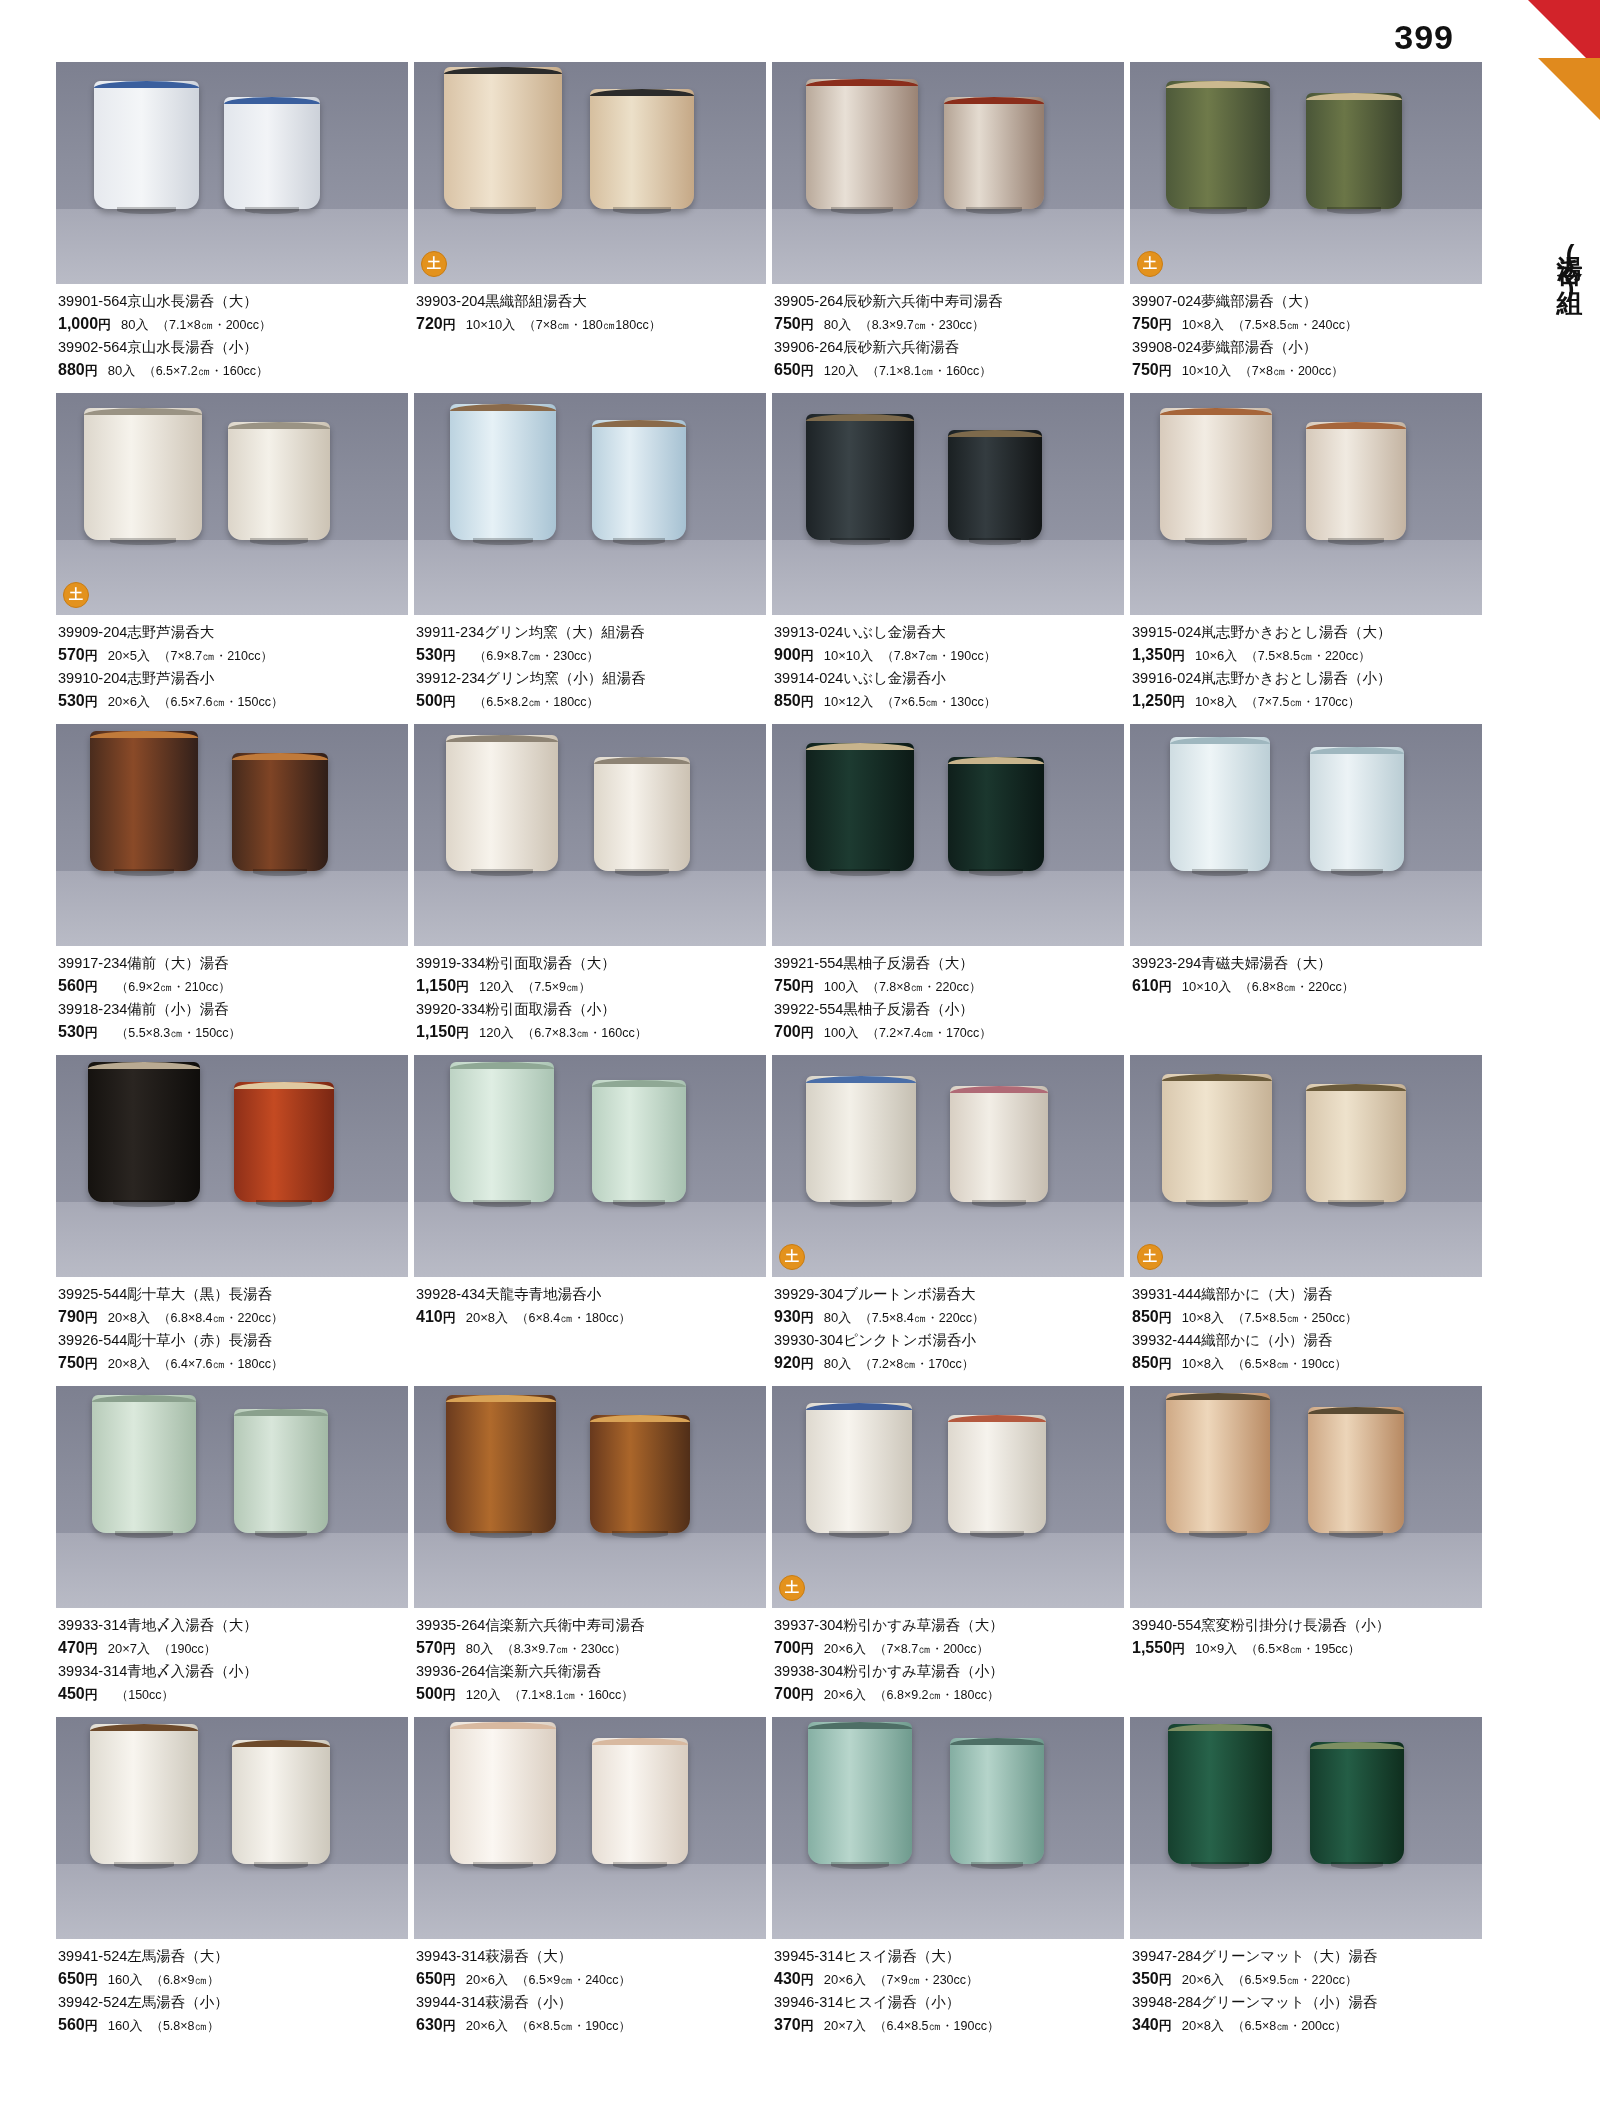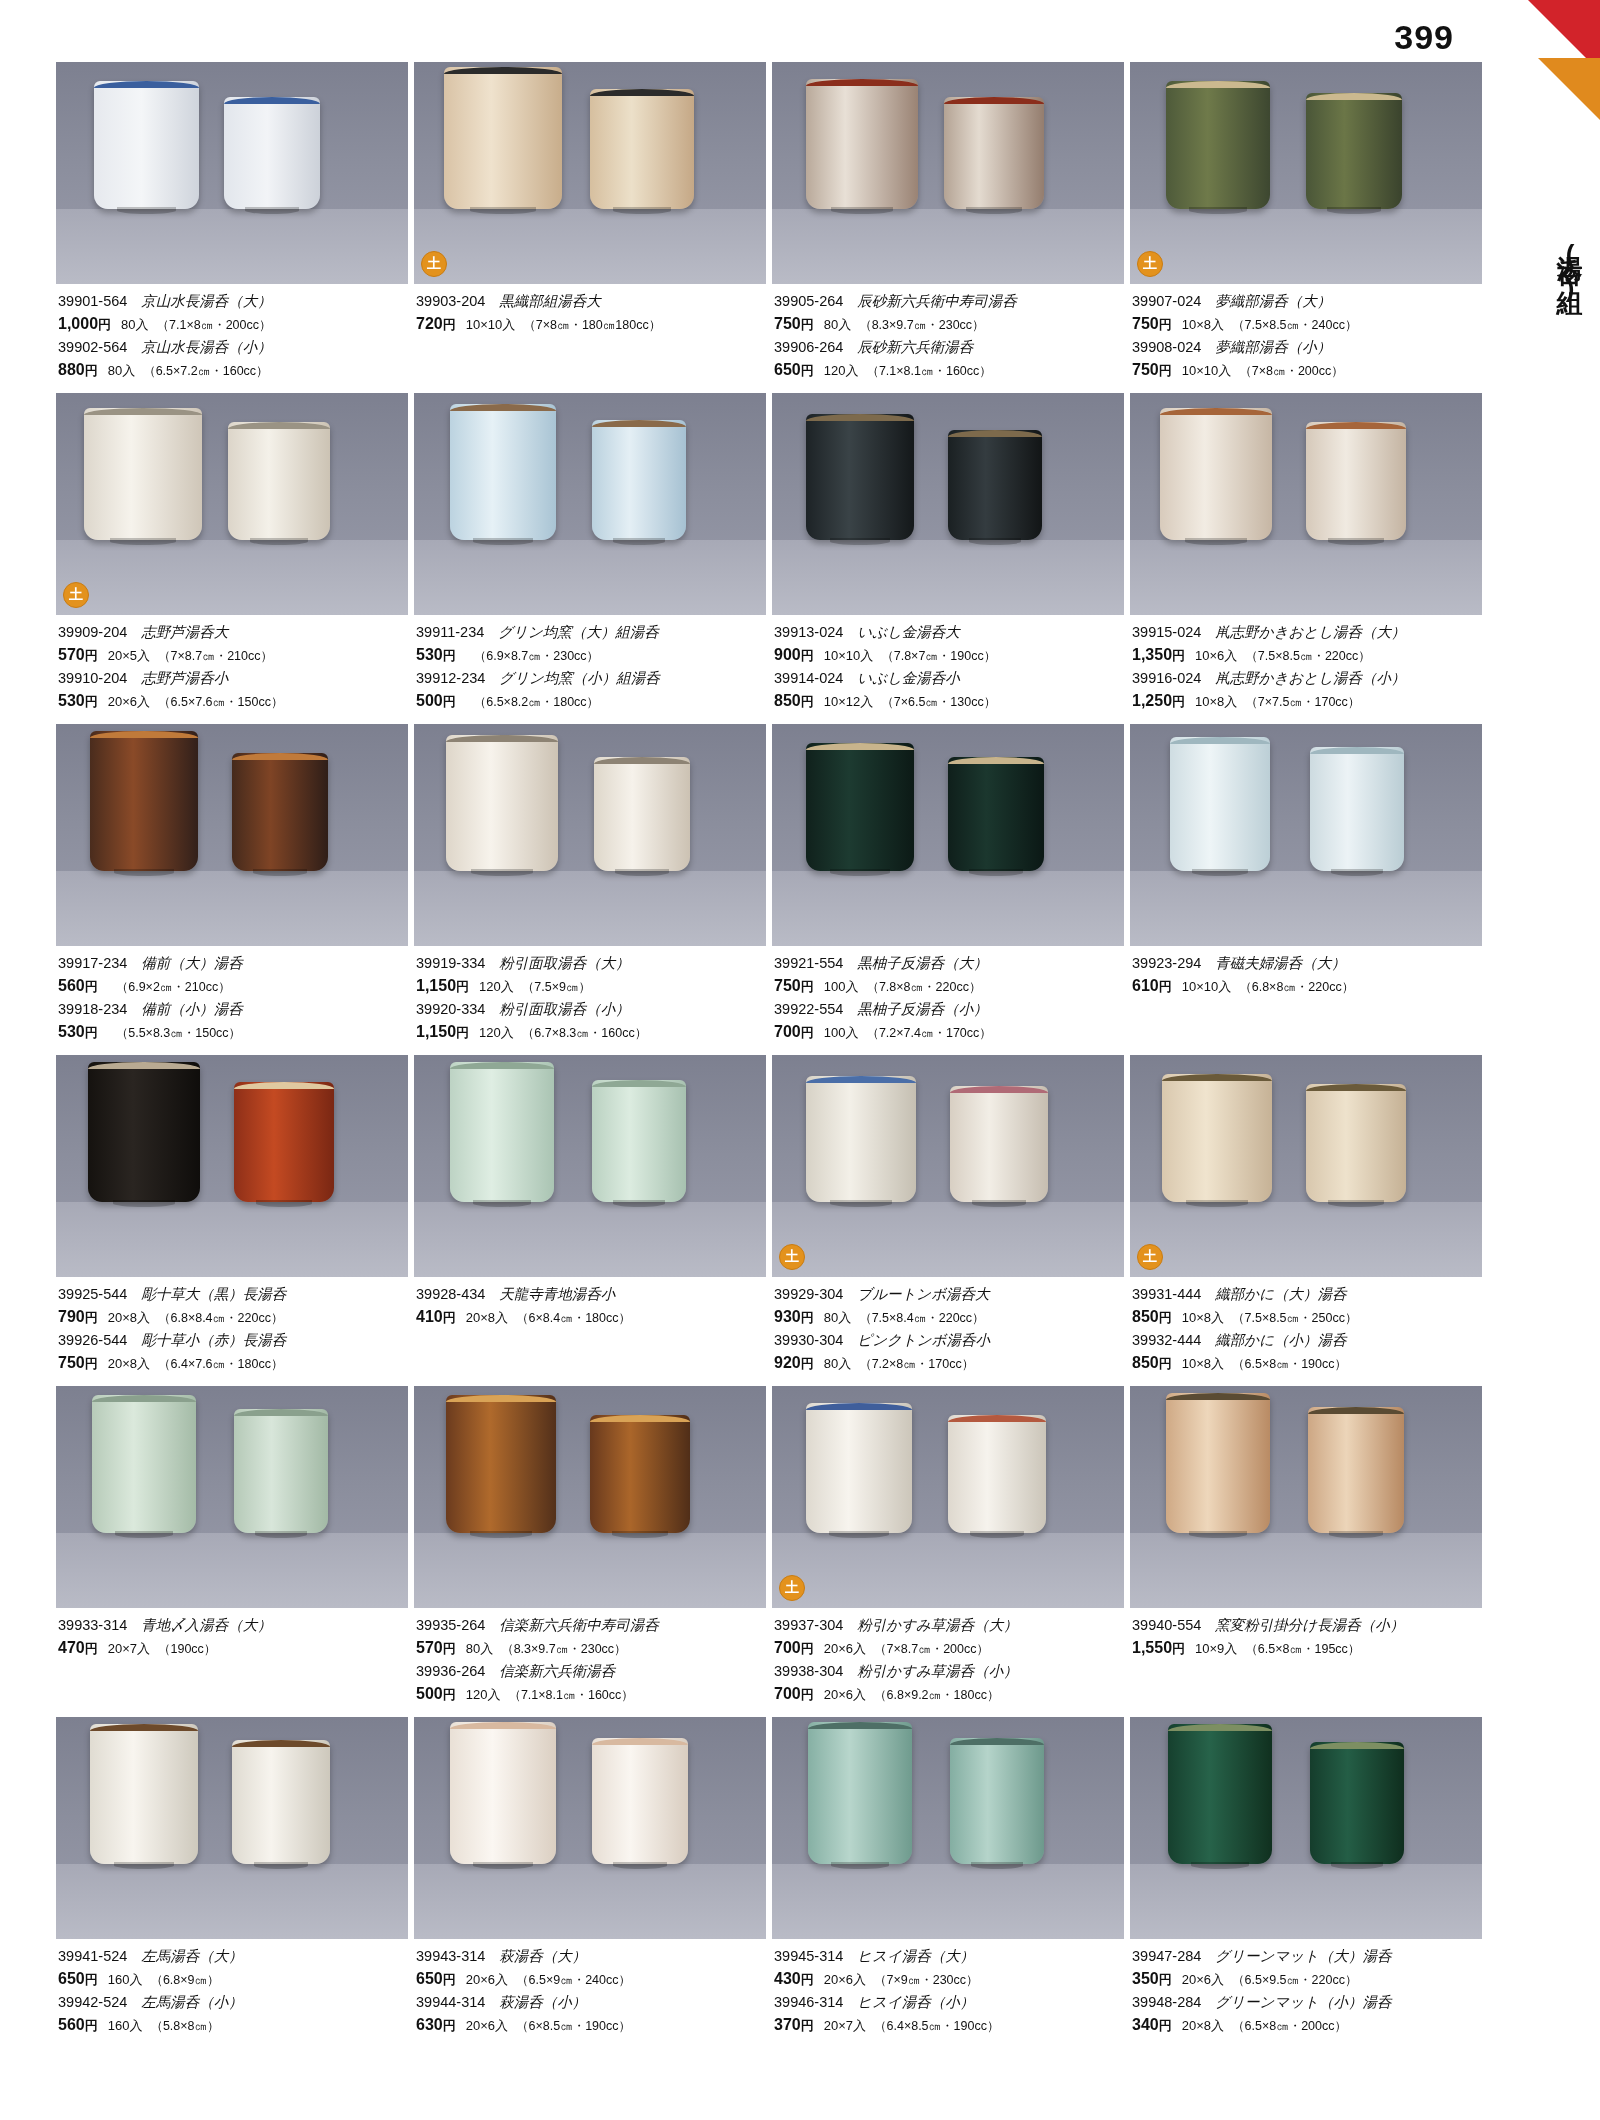--- a/index.html
+++ b/index.html
@@ -69,21 +69,21 @@
   .badge-soil{
     position:absolute;left:7px;bottom:7px;width:24px;height:24px;border-radius:50%;
     background:#e3921d;color:#fff;font-size:14px;font-weight:bold;
     display:flex;align-items:center;justify-content:center;
     border:1px solid #c97c12;
   }
   .entries{padding:7px 2px 10px 2px;}
   .ent{margin-bottom:1px;}
   .ln1{font-size:14.5px;line-height:1.45;white-space:nowrap;}
   .code{letter-spacing:0px;}
-  .nm{margin-left:14px;font-style:italic;}
+  .nm{}
   .ln2{font-size:14.5px;line-height:1.5;white-space:nowrap;}
   .price{font-weight:bold;font-size:16px;}
   .yen{font-weight:bold;font-size:13px;}
   .spec{margin-left:10px;font-size:13px;}
   .dim{margin-left:8px;font-size:12.5px;}
 </style>
 </head>
 <body>
 
 <div id="page-corner">
@@ -516,20 +516,24 @@
             <div class="rim" style="background: rgb(138, 160, 141);"></div>
             <div class="foot"></div>
           </div>
         </div>
       </div>
       <div class="entries">
         <div class="ent">
           <div class="ln1"><span class="code">39933-314</span><span class="nm">青地〆入湯呑（大）</span></div>
           <div class="ln2"><span class="price">470</span><span class="yen">円</span><span class="spec">20×7入</span><span class="dim">（190cc）</span></div>
         </div>
+        <div class="ent">
+          <div class="ln1"><span class="code">39934-314</span><span class="nm">青地〆入湯呑（小）</span></div>
+          <div class="ln2"><span class="price">450</span><span class="yen">円</span><span class="spec"></span><span class="dim">（150cc）</span></div>
+        </div>
       </div>
     </div>
     <div class="cell">
       <div class="photo">
         <div class="bg"></div>
         <div class="shelf"></div>
         <div class="cups">
           <div class="cup" style="width: 110px; height: 138px; left: 32px; background: linear-gradient(90deg, rgb(107, 59, 30), rgb(176, 106, 44) 40%, rgb(83, 48, 26));">
             <div class="rim" style="background: rgb(217, 163, 86);"></div>
             <div class="foot"></div>

